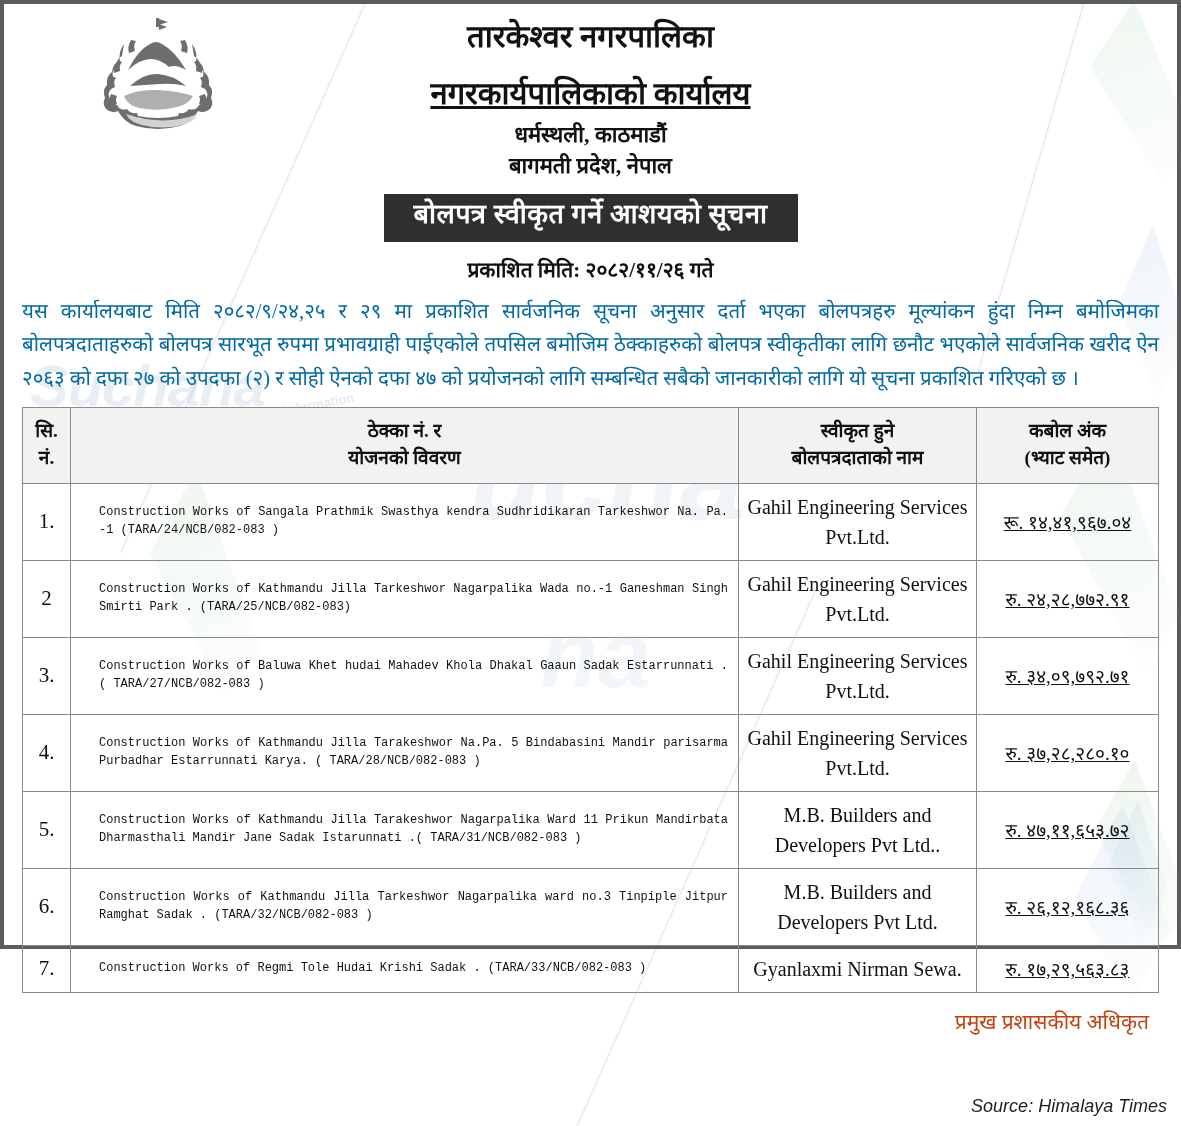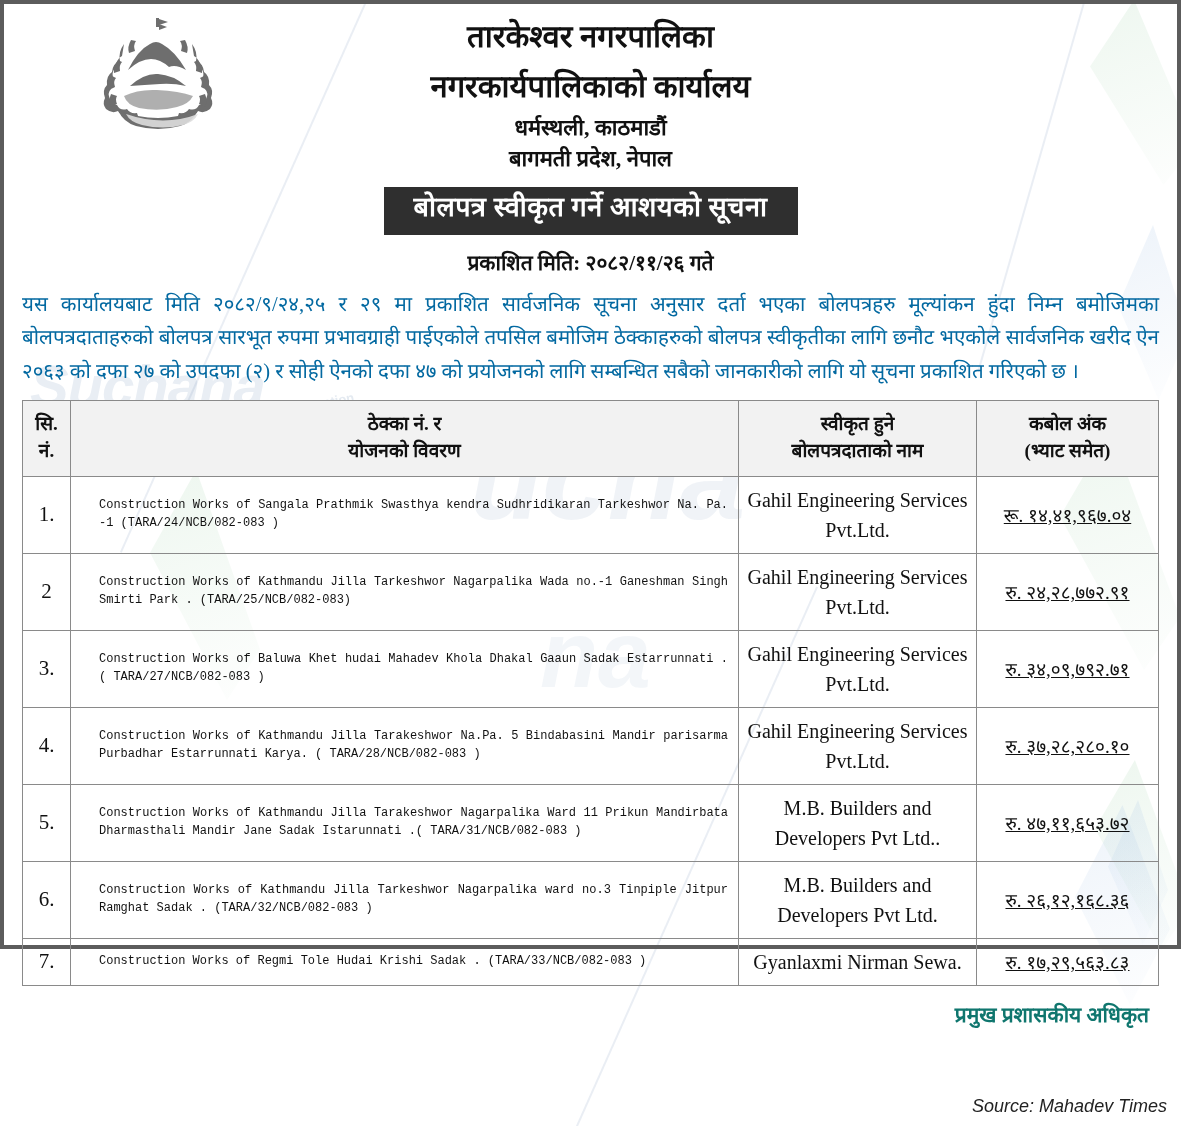--- a/index.html
+++ b/index.html
@@ -115,21 +115,21 @@
     width: 128px;
     height: 120px;
   }
   .org-line {
     font-family: "Liberation Serif", "DejaVu Serif", serif;
     font-weight: 700;
     color: #111;
     line-height: 1.22;
   }
   .org-1 { font-size: 31px; }
-  .org-2 { font-size: 31px; margin-top: 12px; }
+  .org-2 { font-size: 31px; margin-top: 19px; text-decoration: underline; }
   .org-3 { font-size: 22px; margin-top: 9px; font-weight: 700; }
   .org-4 { font-size: 22px; margin-top: 5px; font-weight: 700; }
 
   .banner-wrap {
     margin-top: 14px;
     display: flex;
     justify-content: center;
   }
   .banner {
     background: #2f2f2f;
@@ -216,22 +216,22 @@
     white-space: nowrap;
     font-family: "Liberation Serif", "DejaVu Serif", serif;
     text-decoration: underline;
   }
 
   
   .sign {
     margin: 14px 16px 0 0;
     text-align: right;
     font-size: 21px;
-    font-weight: 700;
-    color: #0f766e;
+    font-weight: 400;
+    color: #c2410c;
   }
 
   
   .source {
     position: absolute;
     right: 14px;
     top: 1096px;
     font-family: "Liberation Sans", sans-serif;
     font-size: 18px;
     font-style: italic;
@@ -391,13 +391,13 @@
           <td class="amt">रु. १७,२९,५६३.८३</td>
         </tr>
       </tbody>
     </table>
 
     <div class="sign">प्रमुख प्रशासकीय अधिकृत</div>
 
   </div>
 </div>
 
-<div class="source">Source: Mahadev Times</div>
+<div class="source">Source: Himalaya Times</div>
 
 </body></html>

